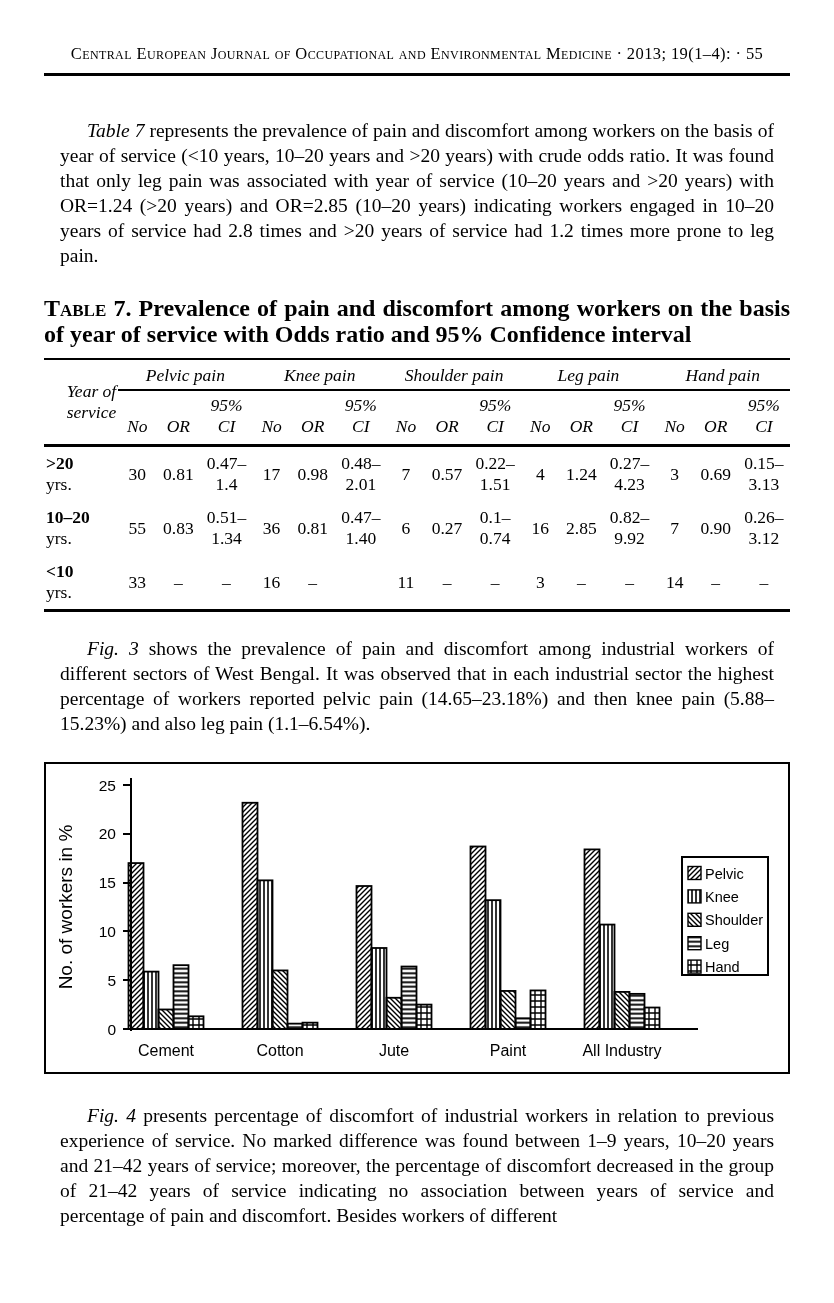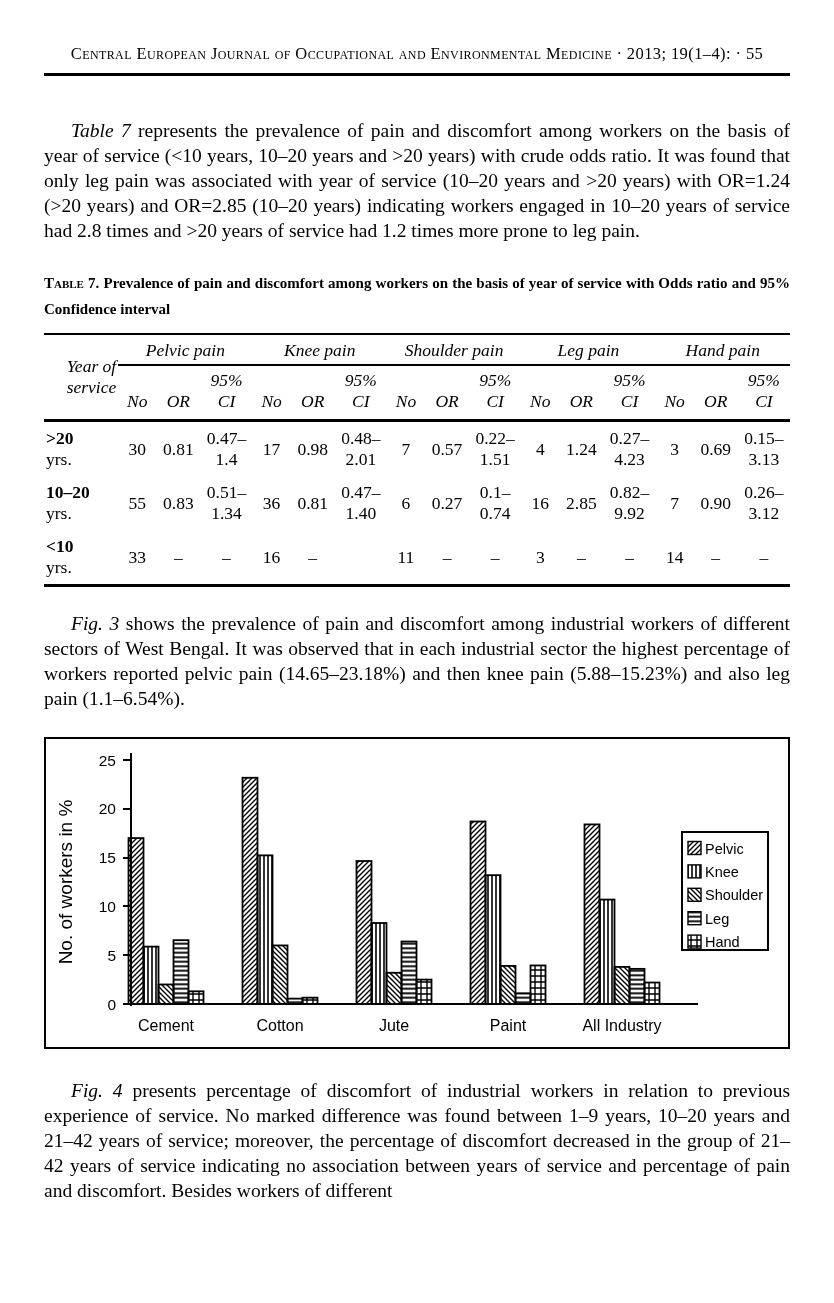--- a/index.html
+++ b/index.html
@@ -14,29 +14,29 @@
   
   .journal-header {
     margin-top:44px; text-align:center;
     font-variant:small-caps; font-size:16.5px; line-height:20px;
     letter-spacing:0.4px; white-space:nowrap;
   }
   .header-rule { border:none; border-top:3px solid #000; margin:9px 0 0 0; }
 
   
   p.body-par {
-    margin:0; font-size:19.5px; line-height:25px;
+    margin:16px; font-size:19.5px; line-height:25px;
     text-align:justify; text-indent:27px;
   }
   p.body-par.first { margin-top:42px; }
   .lead-italic { font-style:italic; }
 
   
   .table-title {
-    margin:27px 0 0 0; font-size:15px; font-weight:bold;
+    margin:27px 0 0 0; font-size:24px; font-weight:bold;
     line-height:26px; text-align:justify;
   }
   .smallcaps { font-variant:small-caps; }
 
   
   table.t7 {
     margin-top:11px; width:746px; table-layout:fixed;
     border-collapse:collapse; font-size:17.5px; line-height:21px;
     border-top:2px solid #000; border-bottom:3px solid #000;
   }

